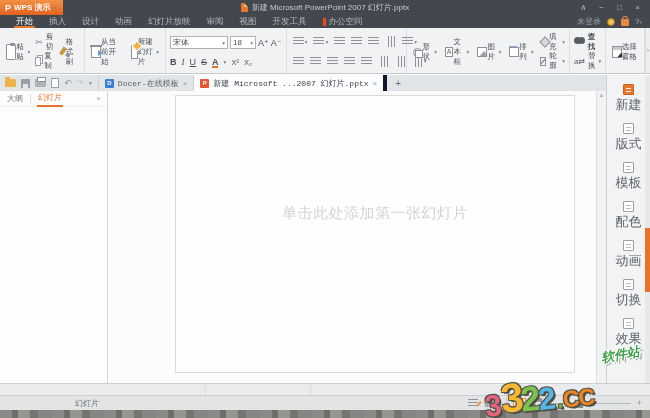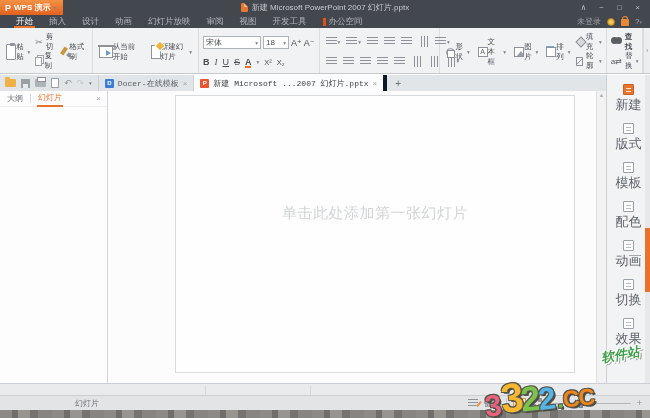--- a/index.html
+++ b/index.html
@@ -387,20 +387,28 @@
         <span class="i-find"></span>
         <span style="font-weight:bold;">查找</span>
       </div>
       <div class="mini">
         <span class="i-repl">a⇄</span>
         <span>替换</span>
           <span class="dd">▾</span>
       </div>
     </div>
 
+    <div class="grp">
+      <div class="vbtn">
+        <span class="i-selpane"></span>
+        <span class="lab">
+            <span>选择窗格</span>
+          </span>
+      </div>
+    </div>
 
     <div id="ribbon-more">›</div>
   </div>
 
   <div id="tabbar">
     <div id="qat">
       <span class="qi">
           <span class="i-folder"></span>
         </span>
       <span class="qi">

